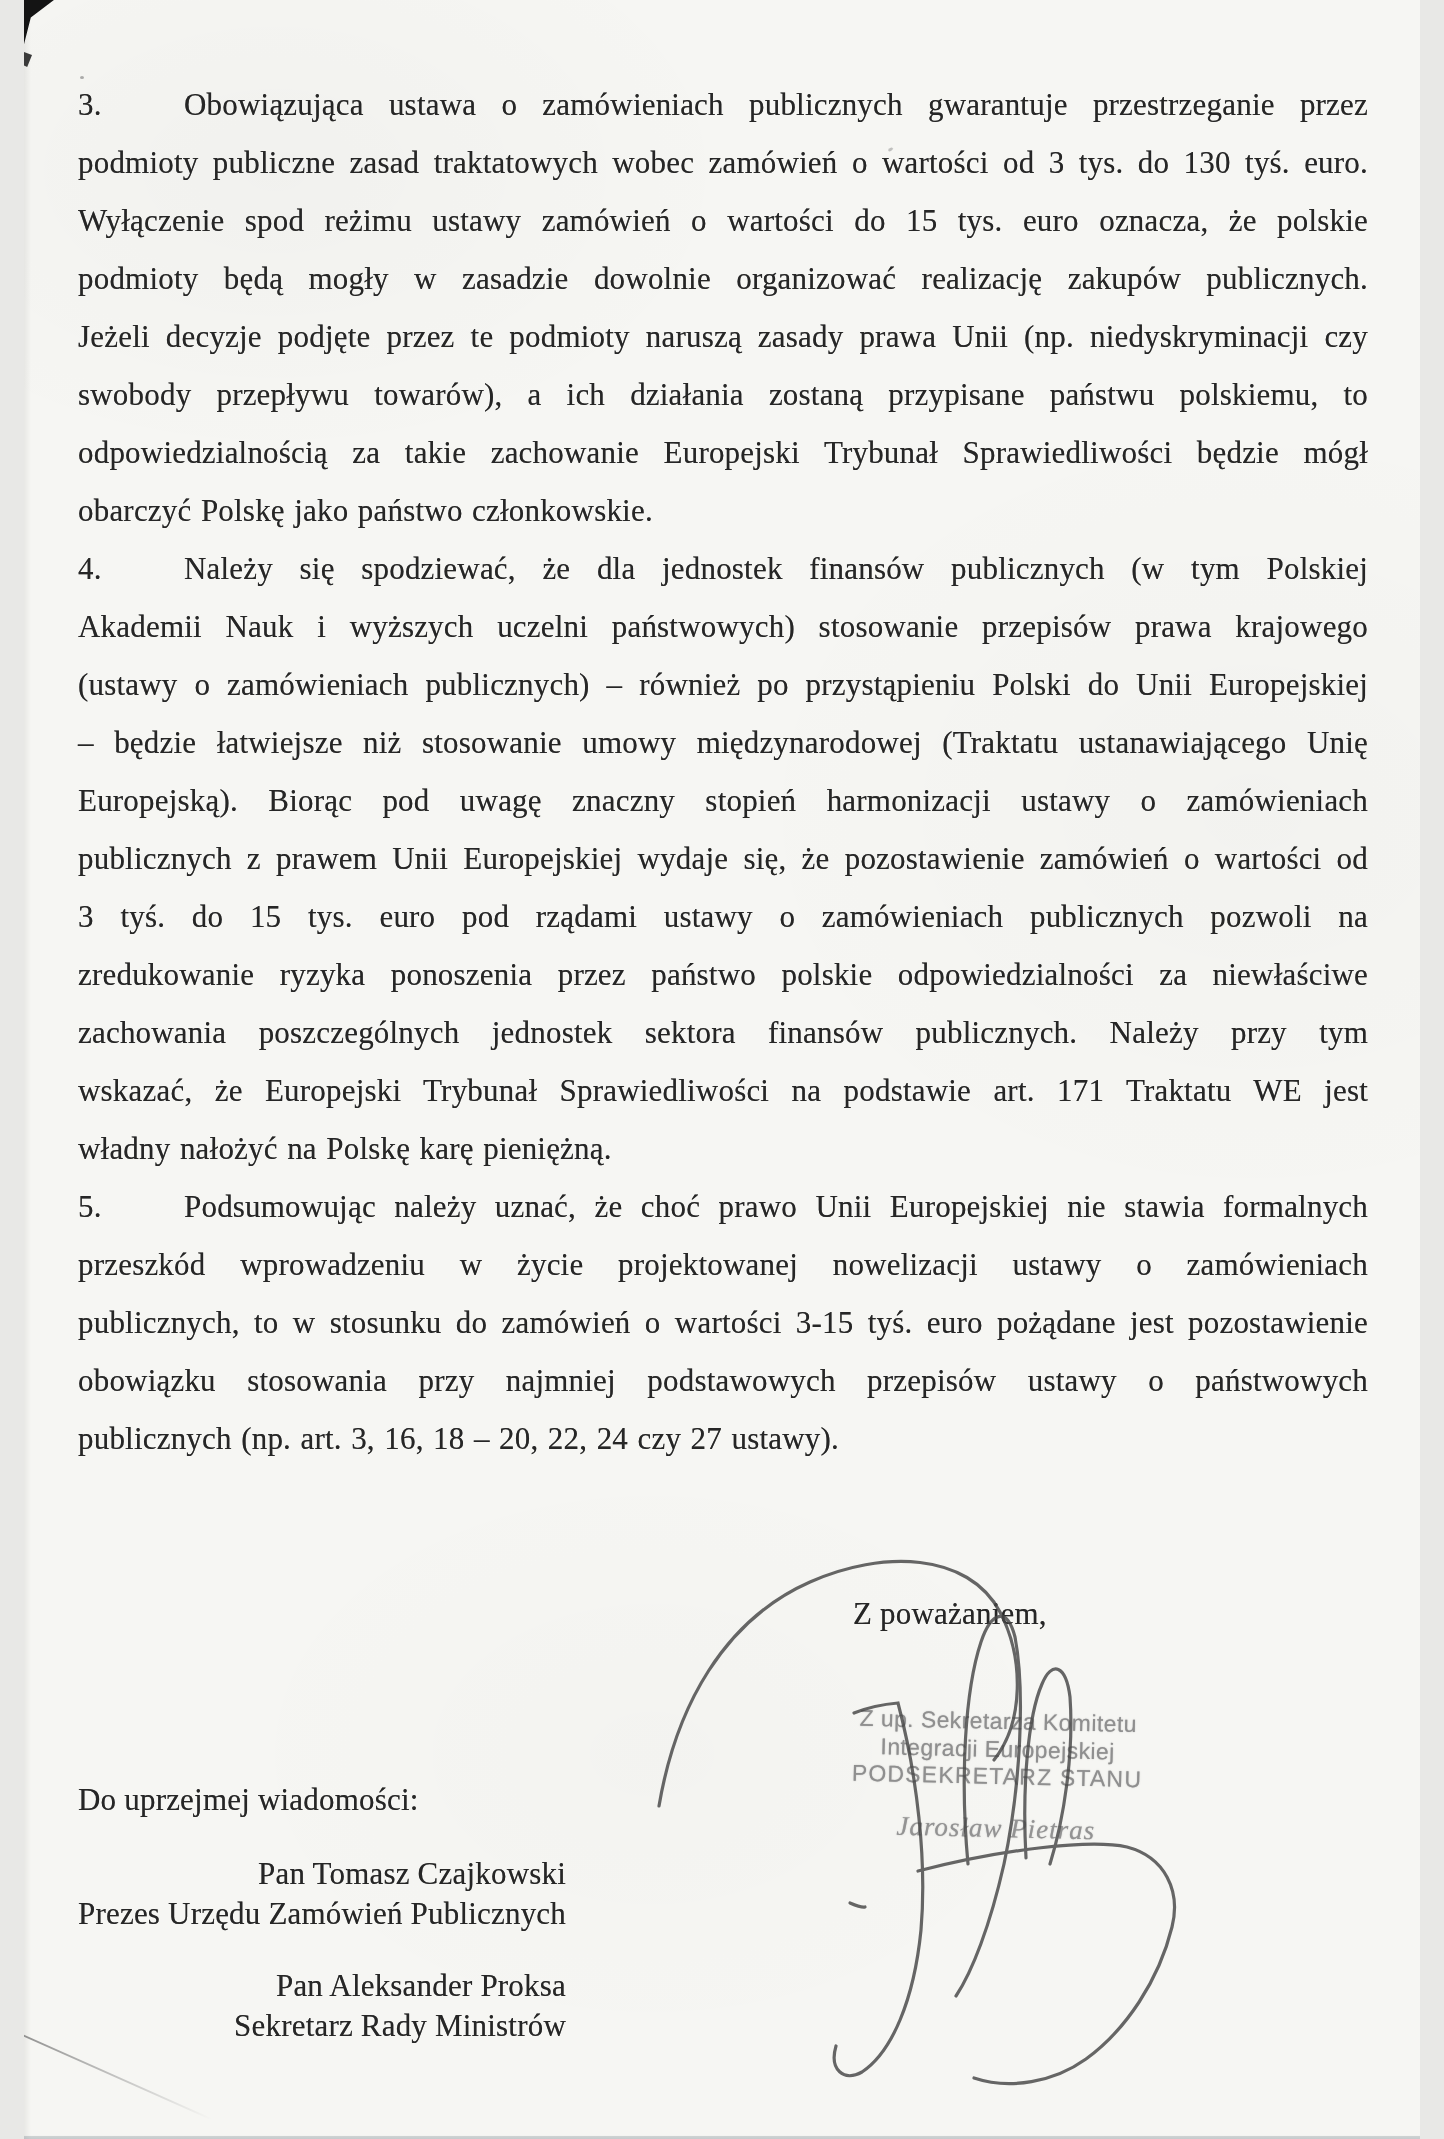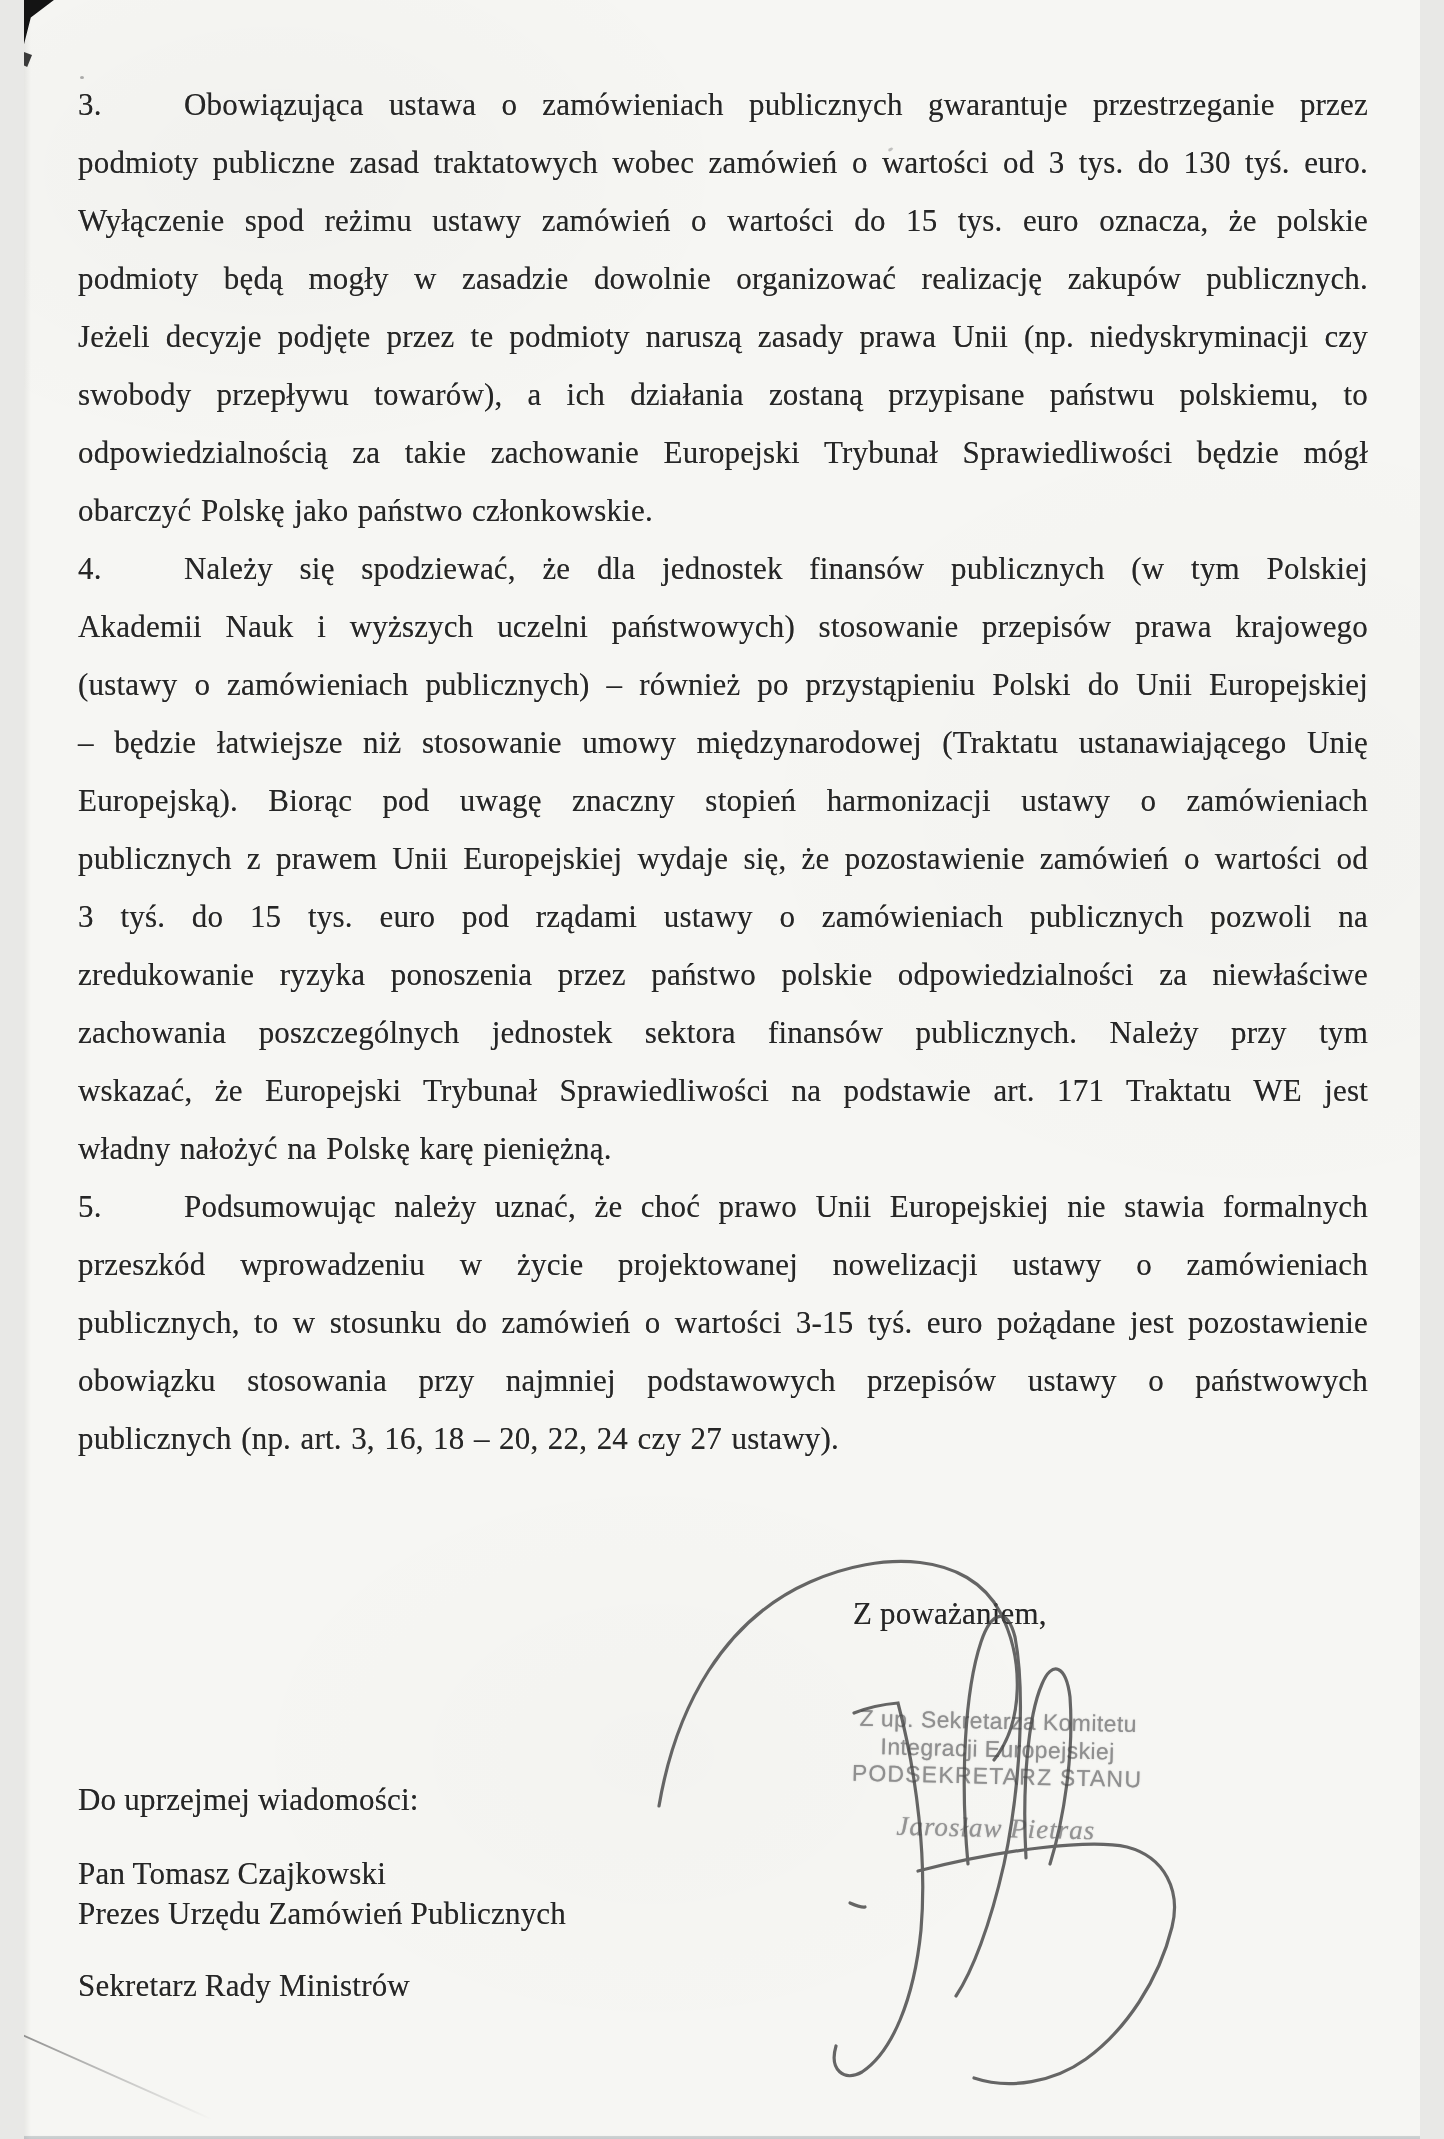--- a/index.html
+++ b/index.html
@@ -55,21 +55,21 @@
     font-style:italic; font-size:27px; letter-spacing:1px;
     color:#939393;
   }
   
   .signature{ position:absolute; left:0; top:0; z-index:6; }
   
   .cc{ position:absolute; left:54px; top:1779px; font-size:31px; letter-spacing:.2px;
        text-shadow:0 0 .6px rgba(30,30,30,.55); }
   .cc .cc-heading{ height:42px; line-height:42px; margin-bottom:33px; }
   .cc .u{ text-underline-offset:5px; }
-  .cc .cc-line{ height:40px; line-height:40px; }
+  .cc .cc-line{ height:40px; line-height:40px;text-align:right; }
   .cc .cc-gap{ height:32px; }
   
   .corner-mark{
     position:absolute; left:0; top:0; width:34px; height:46px;
     background:#141414;
     clip-path:polygon(0 0, 88% 0, 20% 38%, 0 96%);
   }
   .corner-sliver{
     position:absolute; left:0; top:52px; width:8px; height:15px;
     background:#3a3a3a;
@@ -148,16 +148,17 @@
       <path d="M894,1871 C980,1849 1066,1839 1103,1847 C1141,1857 1157,1891 1148,1927 C1135,1980 1102,2030 1062,2059 C1030,2082 986,2090 950,2078"></path>
       <path d="M826,1903 C833,1906 838,1908 841,1907"></path>
     </g>
   </svg>
 
   <div class="cc">
     <div class="cc-heading"><span class="u">Do uprzejmej wiadomości</span><span>:</span></div>
     <div class="cc-line">Pan Tomasz Czajkowski</div>
     <div class="cc-line">Prezes Urzędu Zamówień Publicznych</div>
     <div class="cc-gap"></div>
+    <div class="cc-line">Pan Aleksander Proksa</div>
     <div class="cc-line">Sekretarz Rady Ministrów</div>
   </div>
 
 </div>
 
 </body></html>

